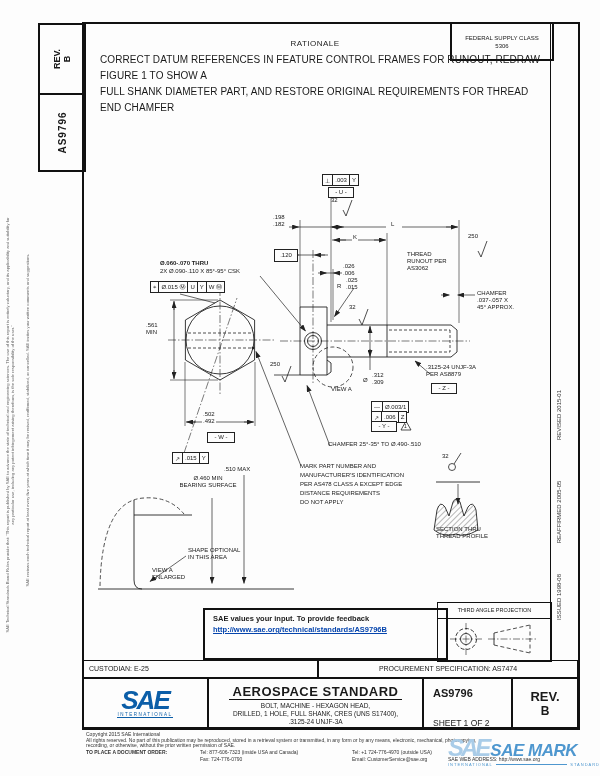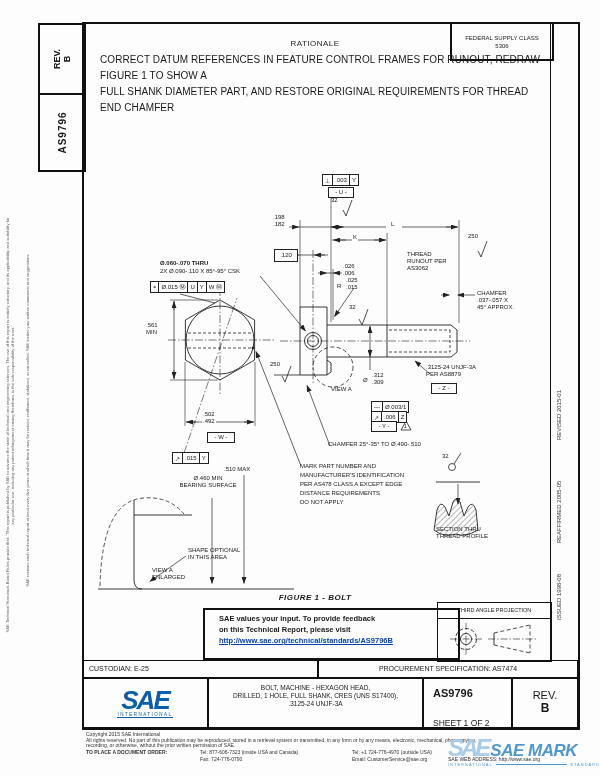--- a/index.html
+++ b/index.html
@@ -26,35 +26,35 @@
   .drawing{left:84px;top:170px;width:470px;height:430px;}
   .dl{position:absolute;font-size:6px;line-height:7px;white-space:pre-line;color:#1a1a1a;}
   .bg{background:#fdfdfd;padding:0 1px;}
   .fcf{position:absolute;display:flex;border:1px solid #222;background:#fdfdfd;height:10px;}
   .fcf span{display:flex;align-items:center;justify-content:center;font-size:6px;padding:0 2px;border-left:1px solid #222;}
   .fcf span:first-child{border-left:none;}
   .dbox{position:absolute;border:1px solid #222;background:#fdfdfd;font-size:6px;line-height:9px;text-align:center;}
   .basicbox{border:1px solid #222;background:#fdfdfd;text-align:center;line-height:10px;}
   
   .figcap{left:200px;top:593px;width:230px;text-align:center;font-size:8px;font-weight:bold;font-style:italic;letter-spacing:.5px;}
-  .feedback{left:203px;top:608px;width:225px;height:42px;border:2px solid #111;padding:3px 14px;font-size:7.5px;font-weight:bold;line-height:11px;}
+  .feedback{left:203px;top:608px;width:225px;height:42px;border:2px solid #111;padding:3px 8px;font-size:7.5px;font-weight:bold;line-height:11px;}
   .feedback a{}
   .projbox{left:437px;top:602px;width:113px;height:58px;border:1.5px solid #111;}
   .projlbl{border-bottom:1.5px solid #111;font-size:5.5px;text-align:center;line-height:15px;height:15px;}
   
   .cell{position:absolute;border:1.5px solid #111;box-sizing:border-box;background:#fdfdfd00;}
   .cust{font-size:7px;line-height:16px;padding-left:6px;}
   .proc{font-size:7px;line-height:16px;text-align:center;}
   .logo-sae{font-size:26px;font-weight:bold;font-style:italic;color:#0b5ea8;letter-spacing:-2px;line-height:24px;}
   .logo-sub{font-size:4.5px;color:#0b5ea8;letter-spacing:1.5px;border-bottom:1px solid #0b5ea8;}
   .doc-type{font-size:13px;font-weight:bold;letter-spacing:.5px;border-bottom:1.5px solid #111;display:inline-block;padding:0 4px;}
   .doc-title{font-size:6.5px;line-height:8px;margin-top:2px;}
   .num-main{font-size:11px;font-weight:bold;}
   .num-sheet{font-size:8.5px;margin-top:19px;}
-  .rev-l{font-size:11px;font-weight:normal;}
+  .rev-l{font-size:13px;font-weight:bold;}
   .rev-v{font-size:12px;font-weight:bold;}
   
   .foot{font-size:5px;color:#333;line-height:6px;}
   .foot-b{font-weight:bold;}
   
   .wm{left:448px;top:737px;width:152px;}
   .wm-row{display:flex;align-items:baseline;}
   .wm-logo{font-size:24px;font-weight:900;font-style:italic;color:#a9cce8;letter-spacing:-3px;line-height:22px;}
   .wm-text{font-size:17px;font-weight:800;font-style:italic;color:#4e97cf;letter-spacing:-.5px;margin-left:2px;line-height:20px;}
   .wm-sub{display:flex;justify-content:space-between;align-items:center;font-size:4px;color:#4e97cf;letter-spacing:1px;margin-top:1px;}
@@ -272,25 +272,23 @@
 BEARING SURFACE</div>
     <div class="dl" style="left:104px;top:377px;">SHAPE OPTIONAL
 IN THIS AREA</div>
     <div class="dl" style="left:68px;top:397px;">VIEW A
 ENLARGED</div>
     <div class="dl" style="left:352px;top:356px;">SECTION THRU
 THREAD PROFILE</div>
     <div class="dl" style="left:358px;top:283px;">32</div>
   </div>
 
-  <div class="abs figcap">FIGURE 1 - BOLT</div>
 
   <div class="abs feedback">
     <div>SAE values your input. To provide feedback</div>
-    <div>on this Technical Report, please visit</div>
     <a href="#" style="color:#0645ad;">http://www.sae.org/technical/standards/AS9796B</a>
   </div>
 
   <div class="abs projbox">
     <div class="projlbl">THIRD ANGLE PROJECTION</div>
     <svg width="110" height="40" viewBox="0 0 110 40">
       <g stroke="#222" fill="none">
         <circle cx="28" cy="20" r="5.5" stroke-width="0.9"></circle>
         <circle cx="28" cy="20" r="10.5" stroke-width="0.9" stroke-dasharray="4,2"></circle>
         <path d="M12,20 H44 M28,4 V36" stroke-width="0.6" stroke-dasharray="7,2,1.5,2"></path>
@@ -302,20 +300,21 @@
   </div>
 
   <div class="abs cell cust" style="left:82px;top:660px;width:236px;height:18px;">CUSTODIAN: E-25</div>
   <div class="abs cell proc" style="left:318px;top:660px;width:260px;height:18px;">PROCUREMENT SPECIFICATION: AS7474</div>
 
   <div class="abs cell" style="left:82px;top:678px;width:126px;height:50px;display:flex;flex-direction:column;align-items:center;justify-content:center;">
     <div class="logo-sae">SAE</div>
     <div class="logo-sub">INTERNATIONAL</div>
   </div>
   <div class="abs cell ctr" style="left:208px;top:678px;width:215px;height:50px;padding-top:3px;">
+    <div><span class="doc-type">AEROSPACE STANDARD</span></div>
     <div class="doc-title pre">BOLT, MACHINE - HEXAGON HEAD,
 DRILLED, 1 HOLE, FULL SHANK, CRES (UNS S17400),
 .3125-24 UNJF-3A</div>
   </div>
   <div class="abs cell" style="left:423px;top:678px;width:89px;height:50px;padding:8px 0 0 9px;">
     <div class="num-main">AS9796</div>
     <div class="num-sheet">SHEET 1 OF 2</div>
   </div>
   <div class="abs cell ctr" style="left:512px;top:678px;width:66px;height:50px;padding-top:10px;">
     <div class="rev-l">REV.</div>

